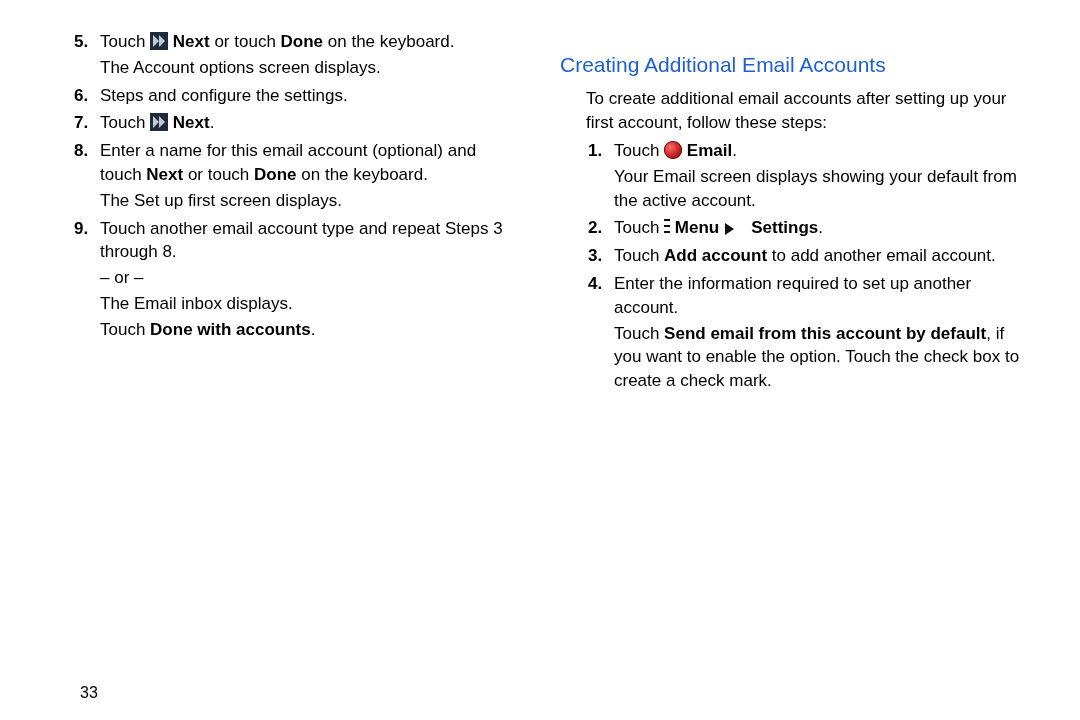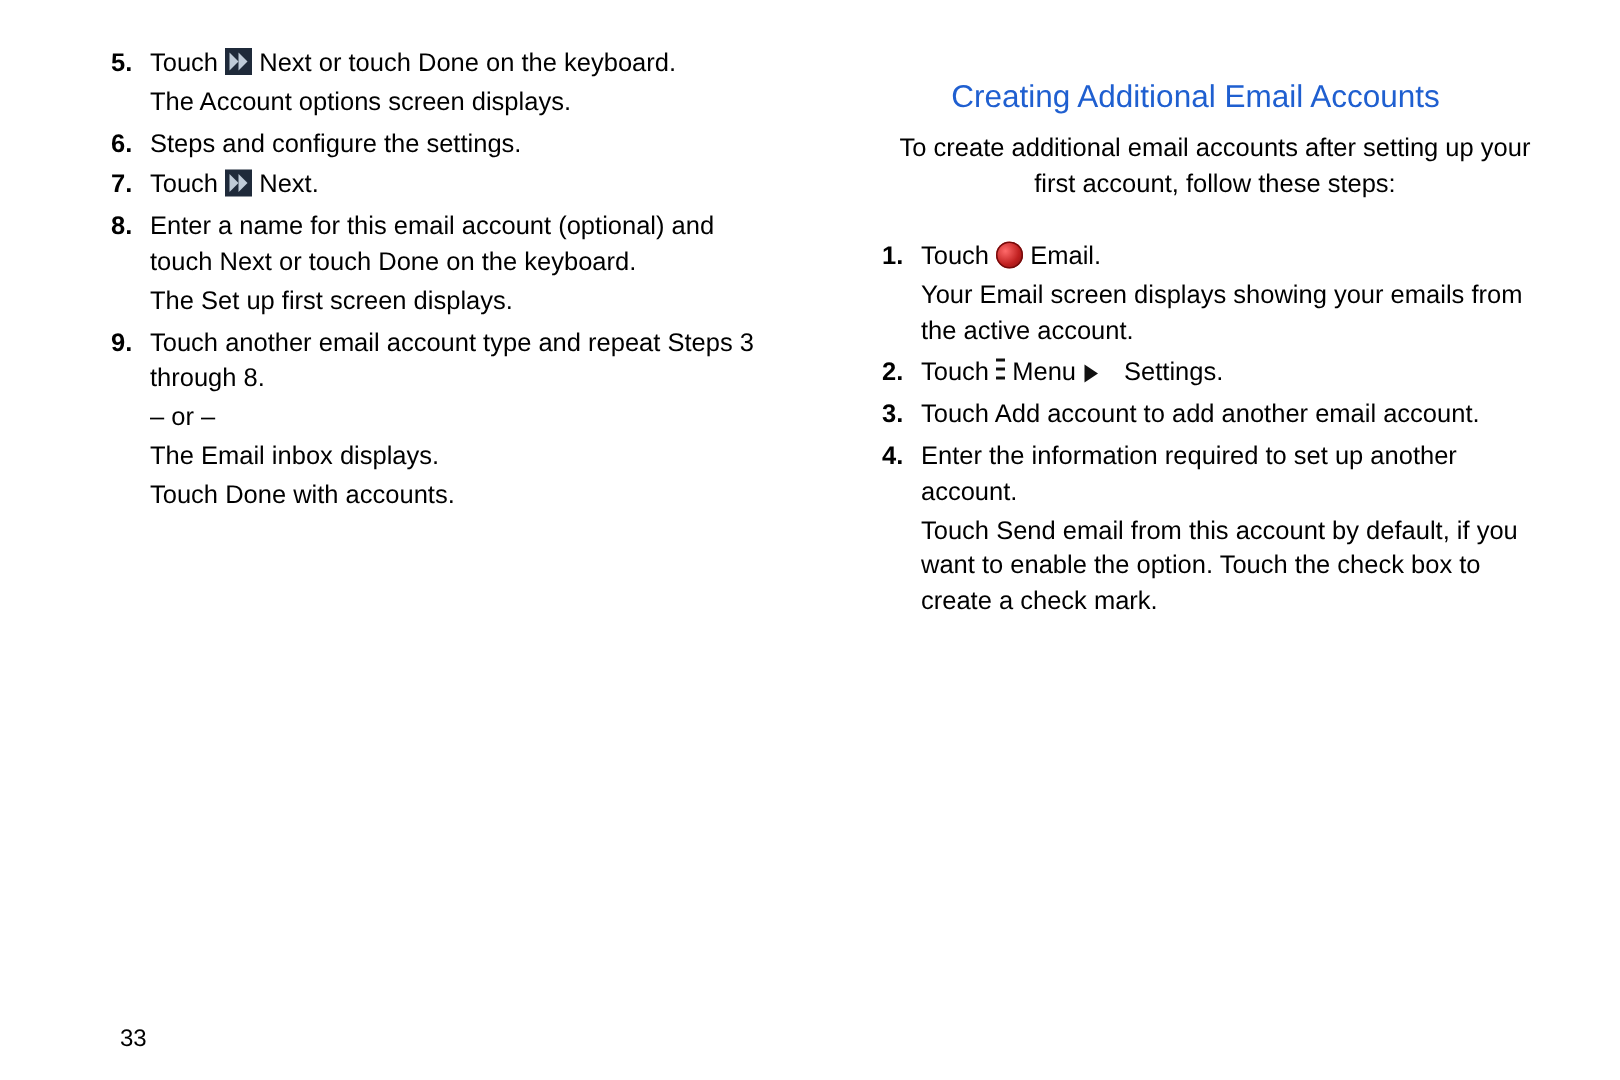--- a/index.html
+++ b/index.html
@@ -25,35 +25,34 @@
     flex: 1;
     box-sizing: border-box;
   }
   .col-left { padding-right: 28px; }
   .col-right { padding-left: 12px; padding-top: 20px; }
   h2.section-title {
     color: #1f5fd0;
     font-weight: 400;
     font-size: 21px;
     margin: 0 0 8px 0;
-    text-align: center;
   }
   ol.steps {
     list-style: none;
     margin: 0 0 0 28px;
     padding: 0;
   }
   ol.steps > li { position: relative; padding-left: 26px; margin-bottom: 4px; }
   ol.steps > li > .num {
     position: absolute;
     left: 0;
     top: 0;
     font-weight: 700;
   }
-  .intro { margin: 0 0 24px 26px; text-align: center; }
+  .intro { margin: 0 0 4px 26px; }
   .sub { margin-top: 2px; }
   .page-num {
     position: absolute;
     left: 80px;
     bottom: 16px;
     font-size: 16px;
   }
 
   
   .icon {
@@ -100,21 +99,21 @@
 
   .icon-arrow {
     width: 11px; height: 0;
     border-top: 6px solid transparent;
     border-bottom: 6px solid transparent;
     border-left: 9px solid #111;
     vertical-align: -2px;
     margin: 0 6px;
   }
 
-  b { font-weight: 400; }
+  b { font-weight: 700; }
   .ital { font-style: italic; }
 </style>
 </head>
 <body>
 
 <div class="page">
   <div class="col col-left">
     <ol class="steps" id="left-steps">
         <li>
           <span class="num">5.</span>
@@ -143,21 +142,21 @@
         </li>
       </ol>
   </div>
   <div class="col col-right">
     <h2 class="section-title">Creating Additional Email Accounts</h2>
     <p class="intro">To create additional email accounts after setting up your first account, follow these steps:</p>
     <ol class="steps" id="right-steps">
         <li>
           <span class="num">1.</span>
           <div>Touch <span class="icon icon-email"></span> <b>Email</b>.</div>
-          <div class="sub">Your Email screen displays showing your emails from the active account.</div>
+          <div class="sub">Your Email screen displays showing your default from the active account.</div>
         </li>
         <li>
           <span class="num">2.</span>
           <div>Touch <span class="icon icon-menu"><span></span><span></span><span></span></span> <b>Menu</b><span class="icon icon-arrow"></span><b>Settings</b>.</div>
         </li>
         <li>
           <span class="num">3.</span>
           <div>Touch <b>Add account</b> to add another email account.</div>
         </li>
         <li>

